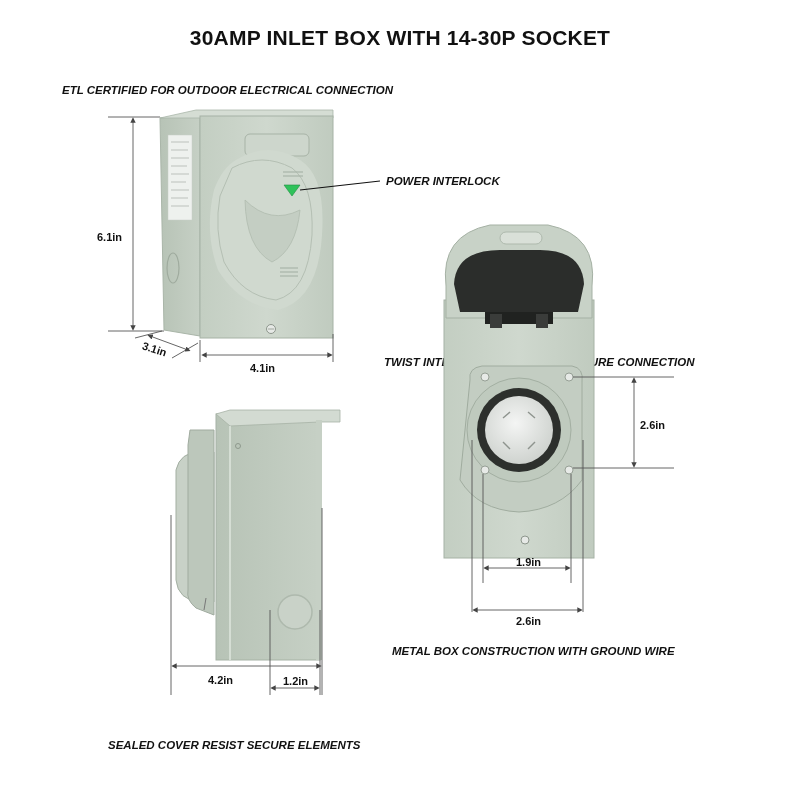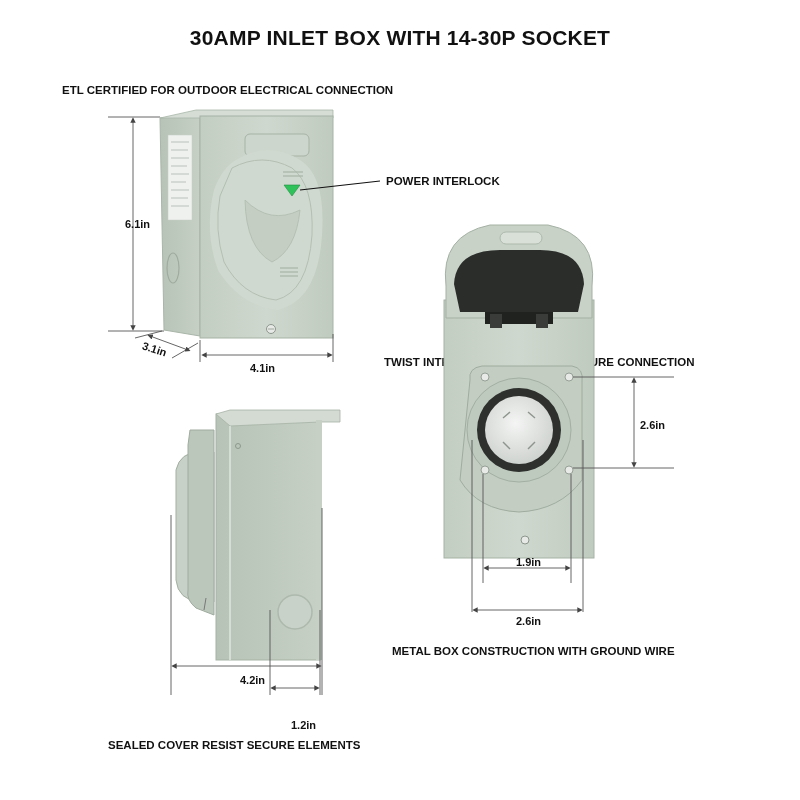--- a/index.html
+++ b/index.html
@@ -7,21 +7,21 @@
       width: 800px; height: 800px; position: relative; overflow: hidden;
       background: #ffffff;
       font-family: "Liberation Sans", sans-serif;
       color: #111111;
     }
     .abs { position: absolute; }
     .title {
       left: 0; width: 800px; top: 26px; text-align: center;
       font-size: 21px; font-weight: bold; letter-spacing: 0.2px;
     }
-    .caption { font-size: 11.5px; font-weight: bold; white-space: nowrap; }
+    .caption { font-size: 11.5px; font-weight: bold; white-space: nowrap; font-style: italic; }
     .dim { font-size: 11px; font-weight: bold; white-space: nowrap; }
     svg.art { position: absolute; left: 0; top: 0; }
   </style>
 </head>
 <body>
 
 <div class="abs title">30AMP INLET BOX WITH 14-30P SOCKET</div>
 
 <div class="abs caption" style="left:62px; top:84px;">ETL CERTIFIED FOR OUTDOOR ELECTRICAL CONNECTION</div>
 <div class="abs caption" style="left:386px; top:175px;">POWER INTERLOCK</div>
@@ -174,20 +174,20 @@
   <g stroke="#555" stroke-width="0.9" fill="none">
     <line x1="171" y1="515" x2="171" y2="695"></line>
     <line x1="322" y1="508" x2="322" y2="695"></line>
     <line x1="174" y1="666" x2="319" y2="666" marker-start="url(#arr)" marker-end="url(#arr)"></line>
     <line x1="270" y1="610" x2="270" y2="695"></line>
     <line x1="320" y1="610" x2="320" y2="695"></line>
     <line x1="273" y1="688" x2="317" y2="688" marker-start="url(#arr)" marker-end="url(#arr)"></line>
   </g>
 </svg>
 
-<div class="abs dim" style="left:97px; top:218px;margin-left:28px;">6.1in</div>
+<div class="abs dim" style="left:97px; top:231px;">6.1in</div>
 <div class="abs dim" style="left:142px; top:343px; transform:rotate(18deg);">3.1in</div>
 <div class="abs dim" style="left:250px; top:362px;">4.1in</div>
 <div class="abs dim" style="left:640px; top:419px;">2.6in</div>
 <div class="abs dim" style="left:516px; top:556px;">1.9in</div>
 <div class="abs dim" style="left:516px; top:615px;">2.6in</div>
-<div class="abs dim" style="left:208px; top:674px;margin-left:32px;">4.2in</div>
-<div class="abs dim" style="left:283px; top:719px;margin-left:8px;">1.2in</div>
+<div class="abs dim" style="left:208px; top:674px;">4.2in</div>
+<div class="abs dim" style="left:283px; top:675px;">1.2in</div>
 
 </body></html>

